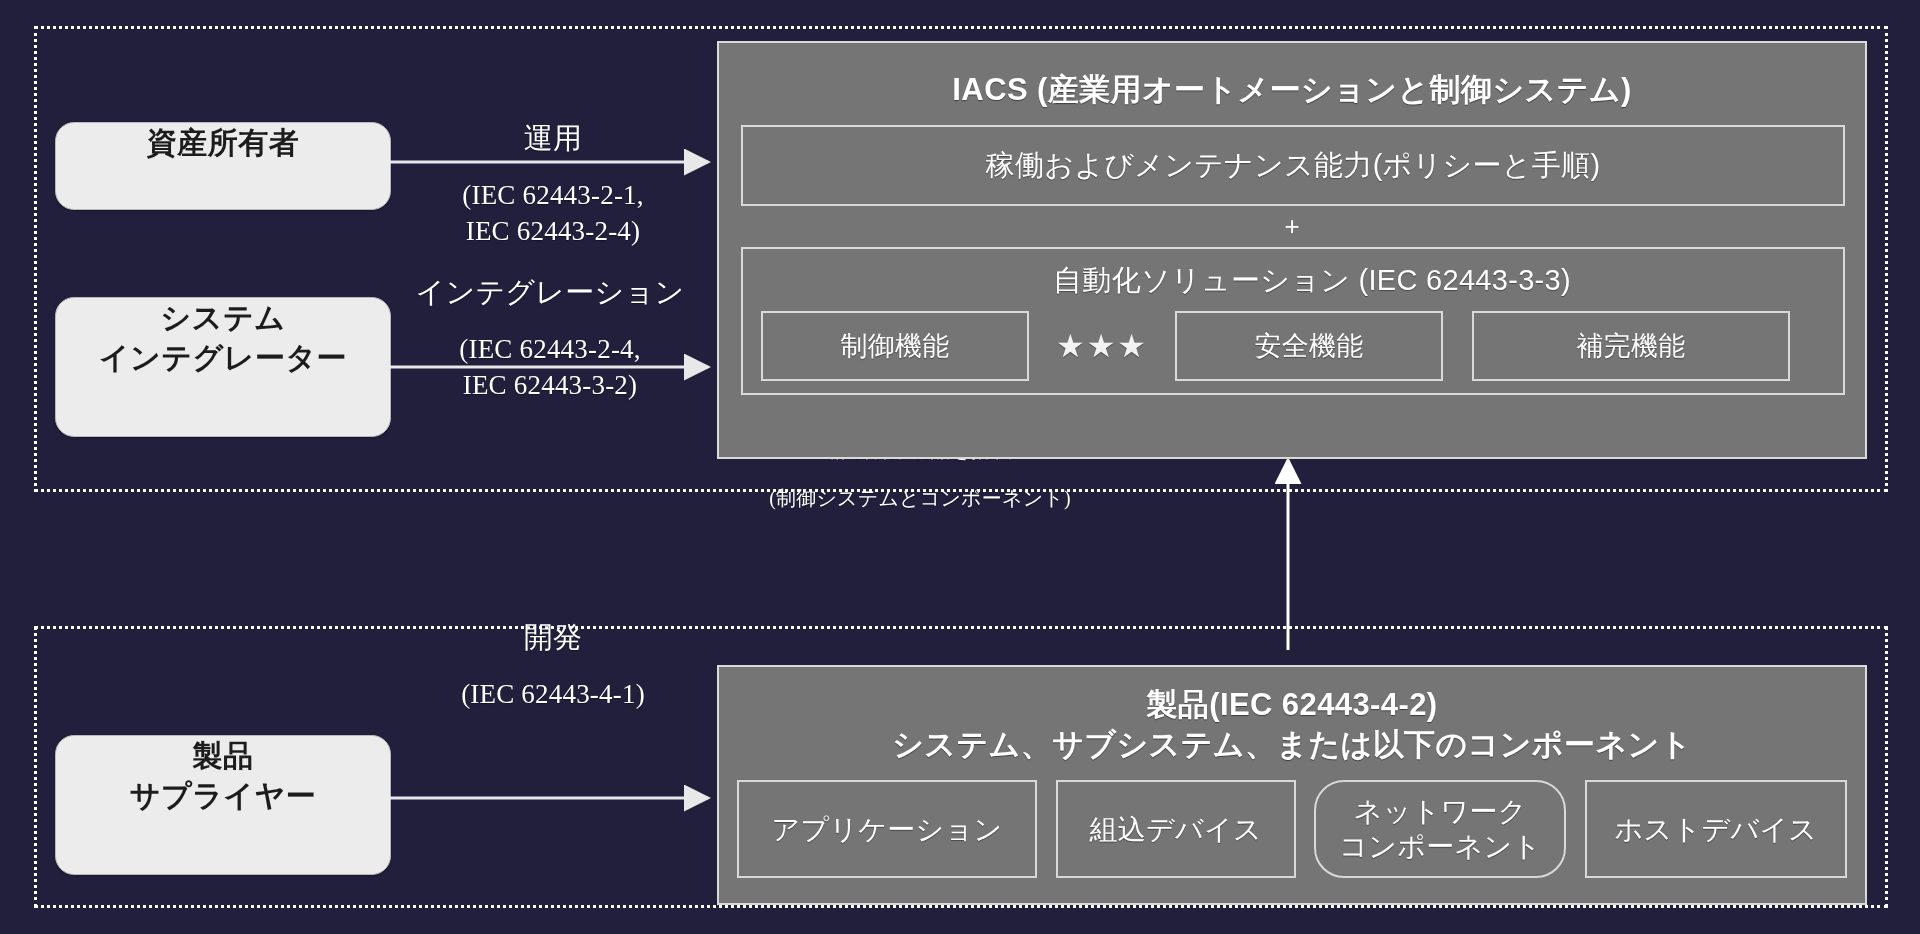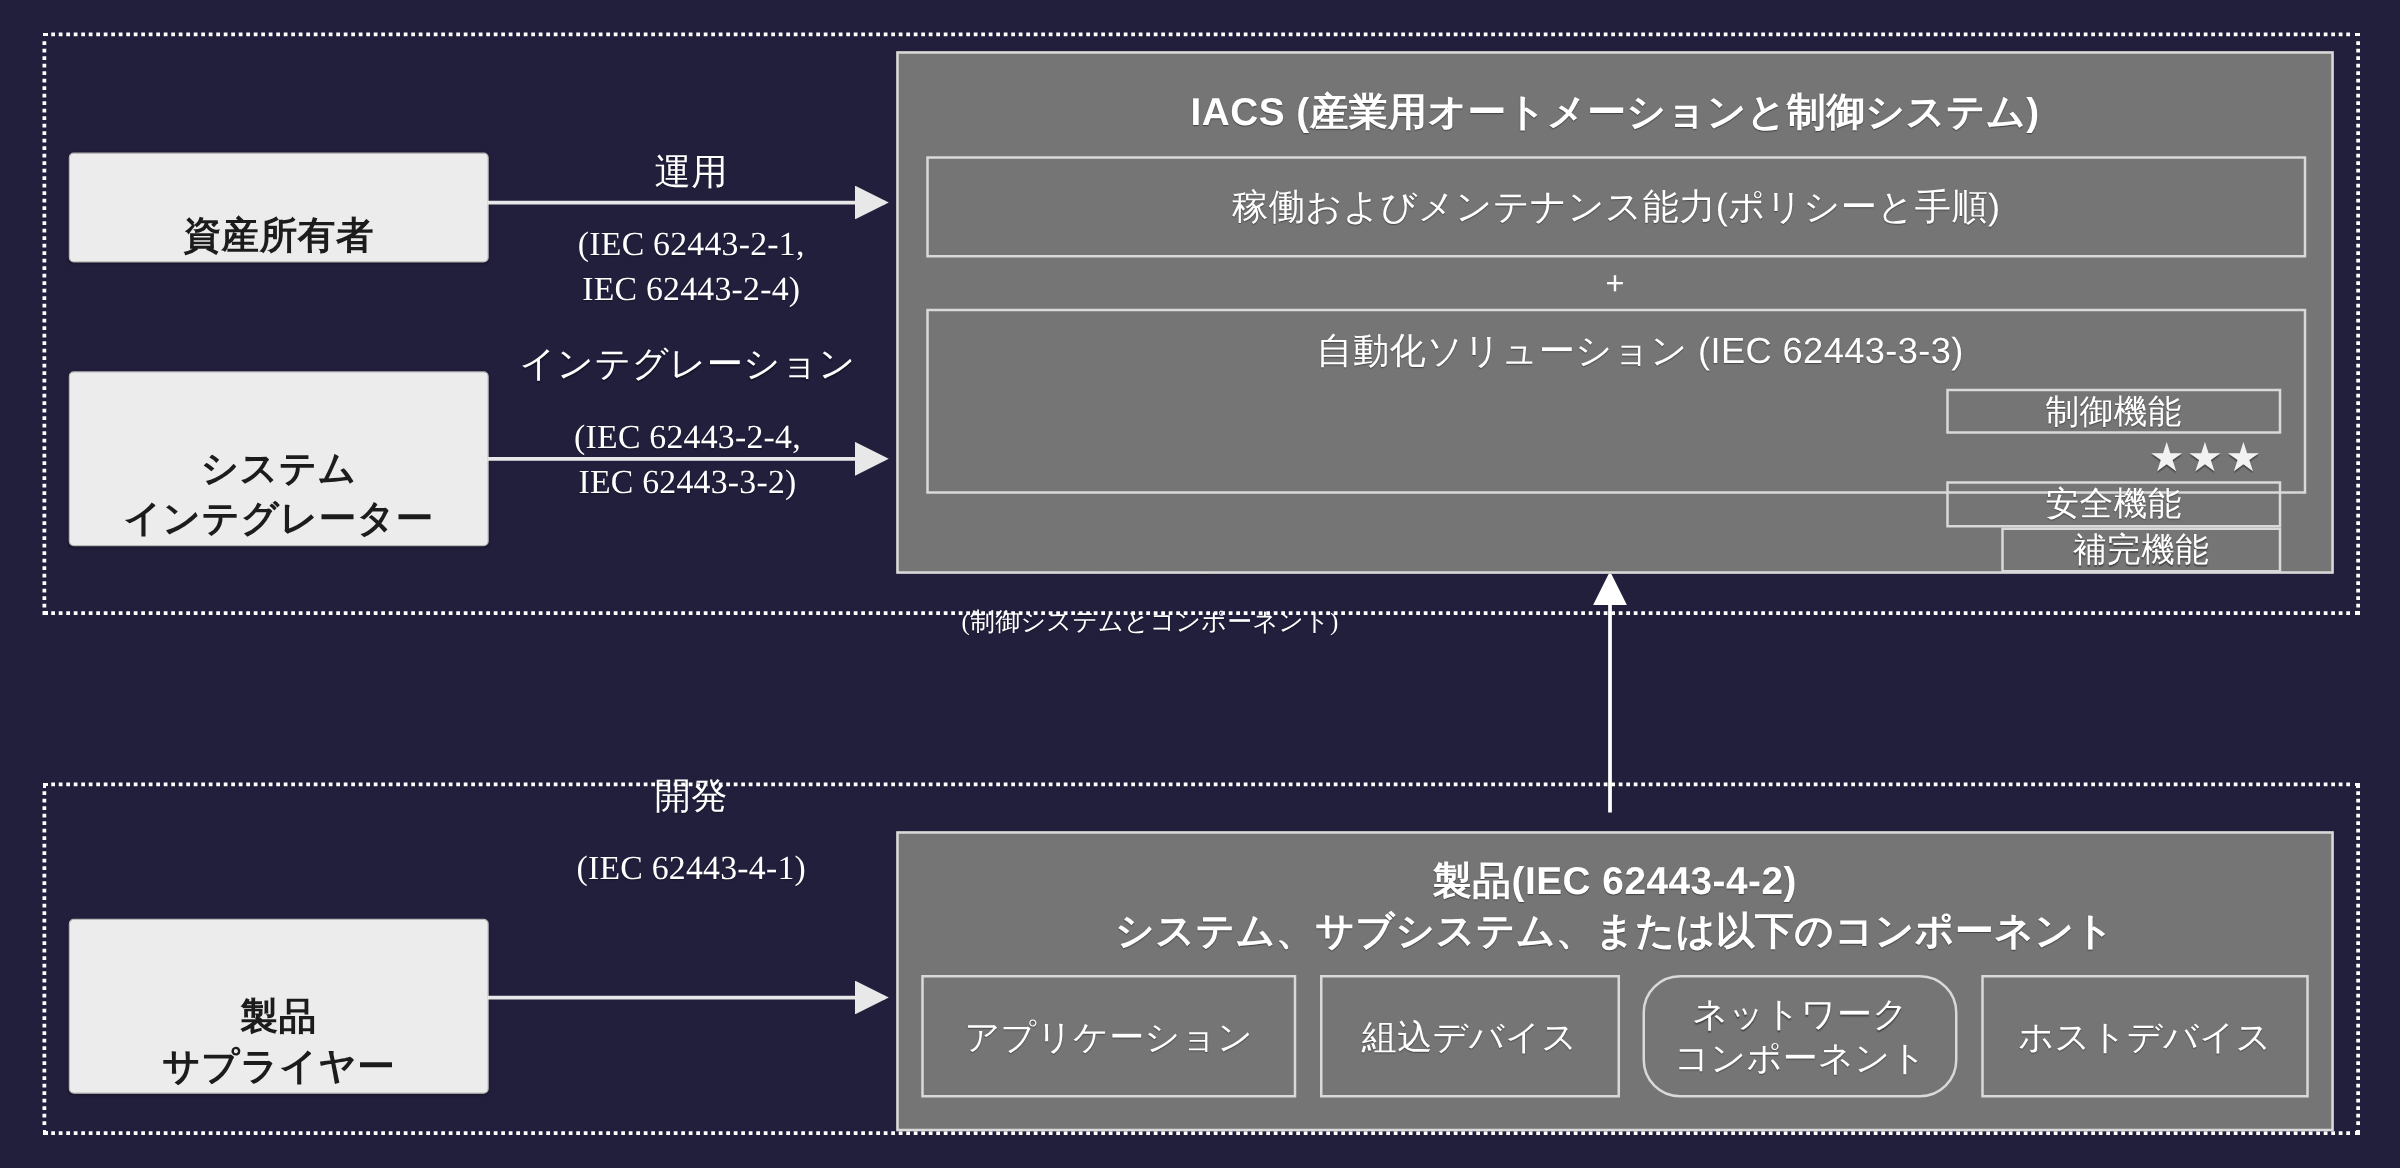--- a/index.html
+++ b/index.html
@@ -42,25 +42,25 @@
     top: 626px;
     width: 1854px;
     height: 282px;
   }
 
   
   .actor-card {
     position: absolute;
     background: #ececec;
     border: 1px solid #b8b8b8;
-    border-radius: 4px;
+    border-radius: 19px;
     box-sizing: border-box;
     color: #1c1c1c;
     display: flex;
-    align-items: flex-end;
+    align-items: flex-start;
     justify-content: center;
     text-align: center;
     font-weight: bold;
     font-size: 30px;
     line-height: 1.34;
     letter-spacing: 0.5px;
     box-shadow: 0 1px 2px rgba(0,0,0,0.35);
   }
   #actor-asset-owner {
     left: 55px;
@@ -168,23 +168,22 @@
     text-shadow: 0 1px 1px rgba(0,0,0,0.4);
     margin-left: 38px;
   }
   #iacs-func-row {
     position: absolute;
     left: 18px;
     right: 18px;
     top: 62px;
     height: 70px;
     display: flex;
-    align-items: flex-end;
-    gap: 0;
-    flex-direction: column;
+    align-items: center;
+    gap: 13px;
   }
   .func-box {
     border: 2px solid #d9d9d9;
     box-sizing: border-box;
     height: 70px;
     display: flex;
     align-items: center;
     justify-content: center;
     color: #ffffff;
     font-size: 27px;
@@ -196,21 +195,21 @@
   }
   #func-control { width: 268px; }
   #stars-sep {
     width: 120px;
     text-align: center;
     font-size: 32px;
     color: #f2f2f2;
     letter-spacing: 2px;
   }
   #func-safety { width: 268px; }
-  #func-complementary { width: 224px; margin-left: 16px; }
+  #func-complementary { width: 318px; margin-left: 16px; }
 
   
   #product-comp-row {
     position: absolute;
     left: 18px;
     right: 18px;
     top: 113px;
     height: 98px;
     display: flex;
     align-items: center;

